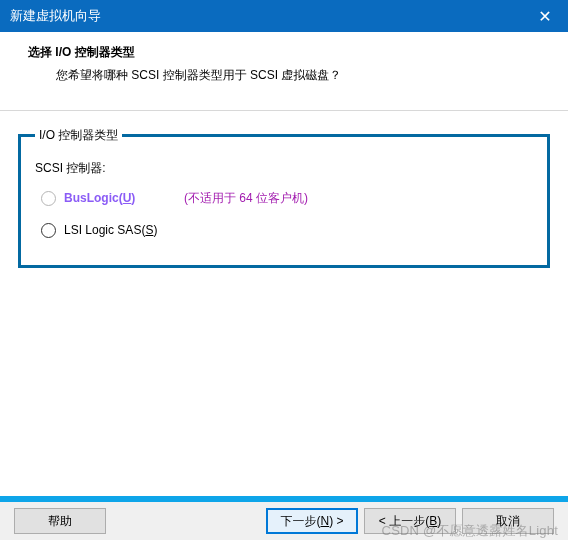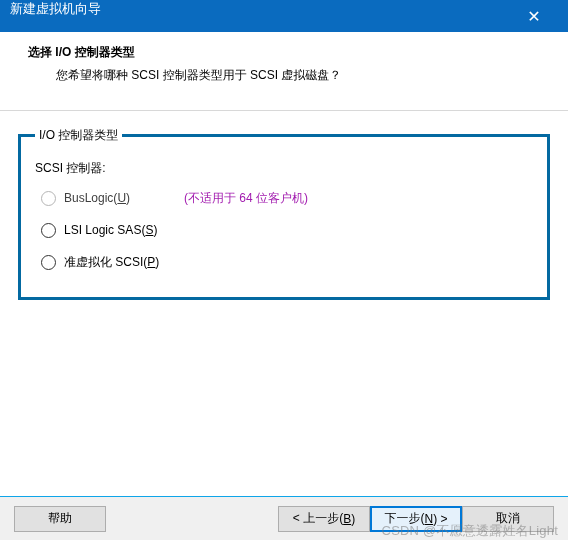--- a/index.html
+++ b/index.html
@@ -10,21 +10,22 @@
     width: 568px;
     height: 540px;
     overflow: hidden;
     position: relative;
   }
   .titlebar {
     background: #0a6bbf;
     color: #fff;
     height: 32px;
     display: flex;
-    padding: 0 11px 0 10px;
+    align-items: center;
+    padding: 0 0 0 10px;
     font-size: 13px;
   }
   .titlebar .title { flex: 1; }
   .titlebar .close {
     width: 46px;
     height: 32px;
     display: flex;
     align-items: center;
     justify-content: center;
     font-size: 16px;
@@ -71,35 +72,35 @@
   }
   .radio.disabled { border-color: #b5b5b5; }
   .radio .dot {
     width: 7px; height: 7px;
     background: #000;
     border-radius: 50%;
     display: none;
   }
   .radio.selected .dot { display: block; }
   .opt-label { width: 120px; color: #000; }
-  .opt-label.disabled { color: #404040; }
+  .opt-label.disabled { color: #8b5cf6; font-weight: bold; }
   .opt-label.focus { outline: 1px dotted #000; outline-offset: 1px; padding: 0 1px; }
   .opt-note { color: #000; }
   .opt-note.disabled { color: #a21caf; }
   .u { text-decoration: underline; }
   .footer {
     position: absolute;
     left: 0; right: 0; bottom: 0;
-    border-top: 1px solid #0ea5e9;
+    border-top: 6px solid #0ea5e9;
     background: #f0f0f0;
     height: 44px;
     display: flex;
     align-items: center;
     padding: 0 14px;
-    gap: 0;
+    gap: 6px;
   }
   .footer .spacer { flex: 1; }
   .btn {
     min-width: 92px;
     height: 26px;
     border: 1px solid #adadad;
     background: #e1e1e1;
     display: inline-flex;
     align-items: center;
     justify-content: center;
@@ -145,41 +146,36 @@
       <span class="opt-note disabled">(不适用于 64 位客户机)</span>
     </div>
 
 
     <div class="option-row">
       <span class="radio"></span>
       <span class="opt-label"><span>LSI Logic SAS(</span><span class="u">S</span><span>)</span></span>
       <span class="opt-note"></span>
     </div>
 
-    <div class="option-row">
-      <span class="radio"></span>
-      <span class="opt-label"><span>准虚拟化 SCSI(</span><span class="u">P</span><span>)</span></span>
-      <span class="opt-note"></span>
-    </div>
   </fieldset>
 </div>
 
 <div class="footer">
   <div class="btn">
       <span>帮助</span>
     </div>
   <div class="spacer"></div>
+  <div class="btn default">
+      <span>下一步(</span>
+      <span class="u">N</span>
+      <span>) &gt;</span>
+    </div>
   <div class="btn">
       <span>&lt; 上一步(</span>
       <span class="u">B</span>
       <span>)</span>
-    </div>
-  <div class="btn default">
-      <span>下一步(</span>
-      <span class="u">N</span>
-      <span>) &gt;</span>
     </div>
   <div class="btn">
       <span>取消</span>
     </div>
 </div>
 
 <div class="watermark">CSDN @不愿意透露姓名Light</div>
 
 </body></html>

